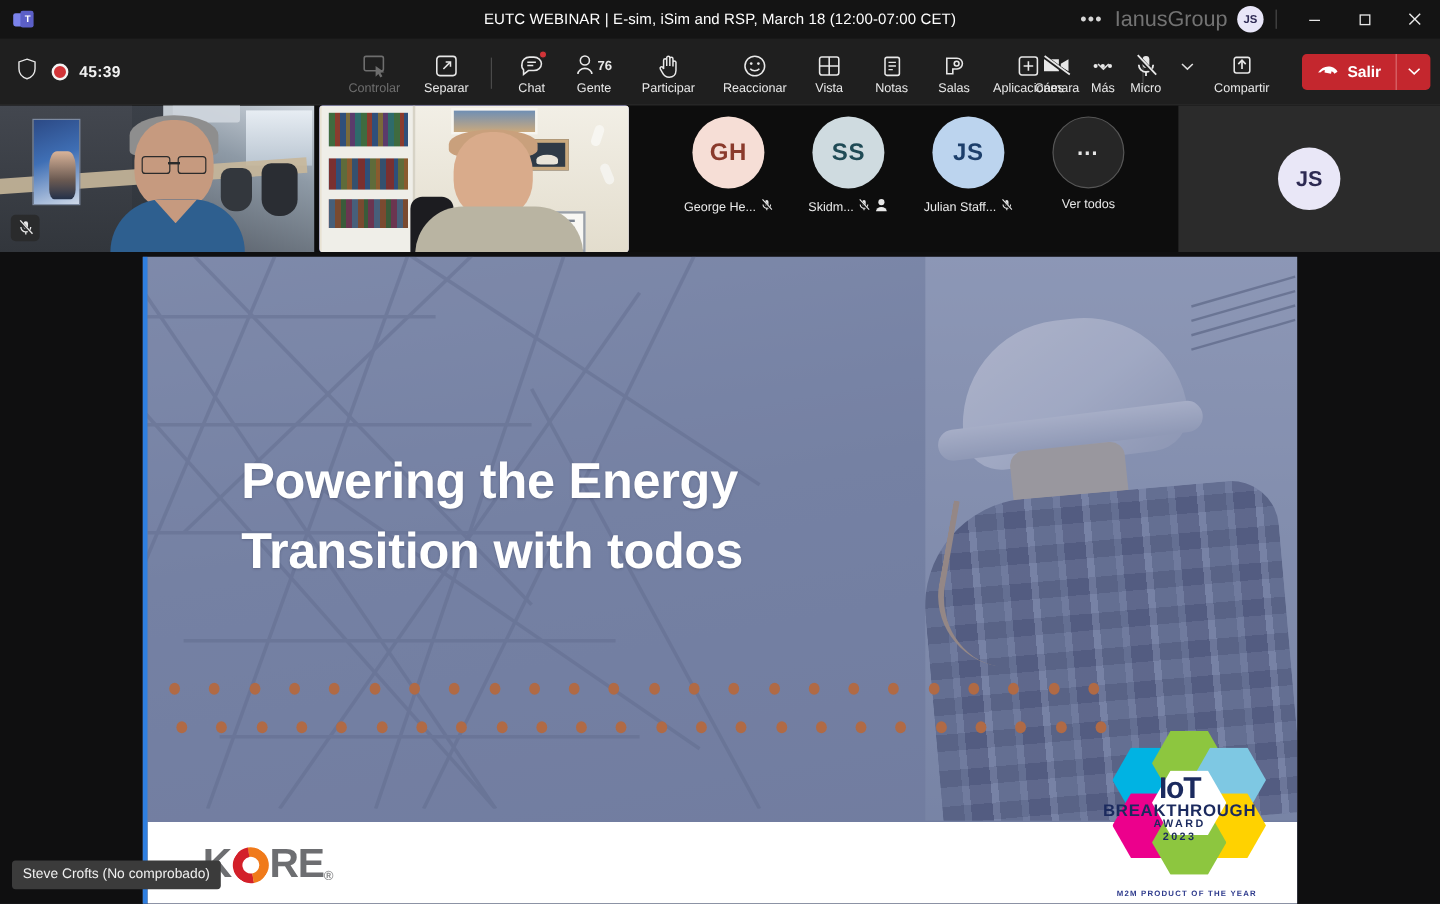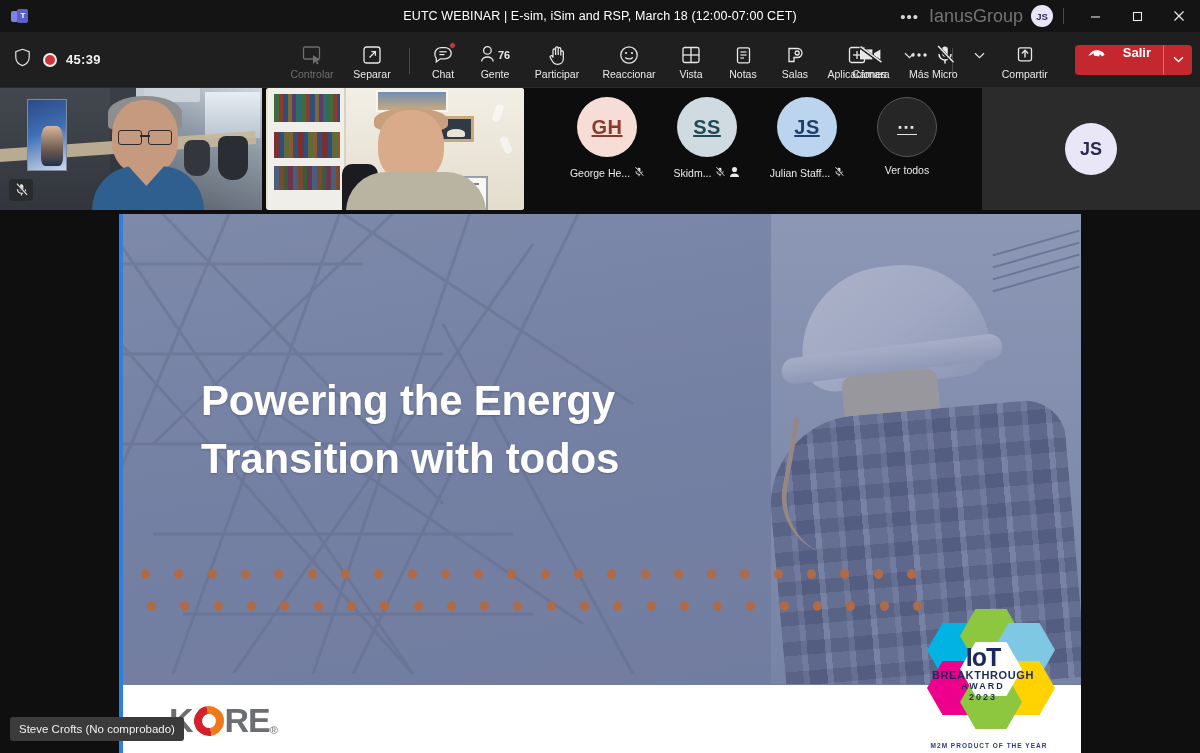--- a/index.html
+++ b/index.html
@@ -91,21 +91,21 @@
 
   .tb-rightgrp {
     position: absolute; right: 8px; display: flex; align-items: flex-end; height: 56px;
   }
   .chev { width: 18px; height: 52px; display: flex; align-items: center;
           justify-content: center; color: #dcdcdc; padding-bottom: 13px; }
   .leave-btn {
     height: 30px; background: #c4272e; border-radius: 4px; display: flex;
     align-items: center; margin-bottom: 13px; margin-left: 14px; overflow: hidden;
   }
-  .leave-main { display: flex; gap: 17px; padding: 0 12px 0 12px; height: 30px; }
+  .leave-main { display: flex; align-items: center; gap: 7px; padding: 0 12px 0 12px; height: 30px; }
   .leave-label { color: #fff; font-size: 13px; font-weight: bold; }
   .leave-div { width: 1px; height: 30px; background: #d96a6e; }
   .leave-chev { width: 28px; height: 30px; display: flex; align-items: center; justify-content: center; color: #fff; }
 
   
   .strip {
     position: absolute; top: 88px; left: 0; width: 1200px; height: 122px;
     background: #0d0d0d; display: flex; gap: 4px;
   }
   .vtile { position: relative; overflow: hidden; }
@@ -196,21 +196,21 @@
              background: #c9a07c; border-radius: 50% 50% 30% 30%; }
   .v2-body { position: absolute; left: -16px; top: 62px; width: 140px; height: 40px;
              background: #b9b4a2; border-radius: 50px 50px 0 0; }
 
   
   .avrow { display: flex; align-items: flex-start; padding-left: 40px; padding-top: 9px; gap: 22px; }
   .avcell { width: 78px; display: flex; flex-direction: column; align-items: center; gap: 7px; }
   .avcircle {
     width: 60px; height: 60px; border-radius: 50%;
     display: flex; align-items: center; justify-content: center;
-    font-size: 20px; font-weight: bold; letter-spacing: .5px; text-decoration: underline;
+    font-size: 20px; font-weight: bold; letter-spacing: .5px;
   }
   .avcircle.more {
     background: #262626; border: 1px solid #565656; color: #e5e5e5; font-size: 18px;
     letter-spacing: 2px;
   }
   .avmeta { display: flex; align-items: center; gap: 4px; }
   .avname { font-size: 10.5px; color: #e9e9e9; white-space: nowrap; }
   .strip-spacer { flex: 1; }
   .vtile.last { width: 218px; background: #2b2b2b; display: flex;
                 align-items: center; justify-content: center; }
@@ -283,21 +283,21 @@
 
   .award { position: absolute; right: 22px; bottom: 2px; width: 140px; height: 128px; }
   .hexwrap { position: absolute; left: 8px; top: 0; width: 128px; height: 104px; }
   .hex { position: absolute; width: 62px; height: 54px;
          clip-path: polygon(25% 0%, 75% 0%, 100% 50%, 75% 100%, 25% 100%, 0% 50%); }
   .award-cap { position: absolute; left: 0; bottom: 2px; width: 140px; text-align: center;
                font-size: 6.5px; font-weight: bold; color: #2d3a8c; letter-spacing: 1px; }
   .award-txt { position: absolute; left: 0; top: 22px; width: 128px; text-align: center;
                color: #1b2a5e; font-weight: bold; }
   .award-iot { font-size: 25px; letter-spacing: -1px; line-height: 25px; }
-  .award-bt { font-size: 11px; letter-spacing: .6px; line-height: 11px; }
+  .award-bt { font-size: 14px; letter-spacing: .6px; line-height: 11px; }
   .award-aw { font-size: 9px; letter-spacing: 2px; line-height: 11px; }
   .award-yr { font-size: 9px; letter-spacing: 2px; line-height: 11px; }
 
   .name-toast {
     position: absolute; left: 10px; bottom: 12px; height: 24px;
     background: #3b3b3b; color: #f0f0f0; font-size: 11.5px;
     display: flex; align-items: center; padding: 0 9px; border-radius: 3px;
     z-index: 5;
   }
 </style>

